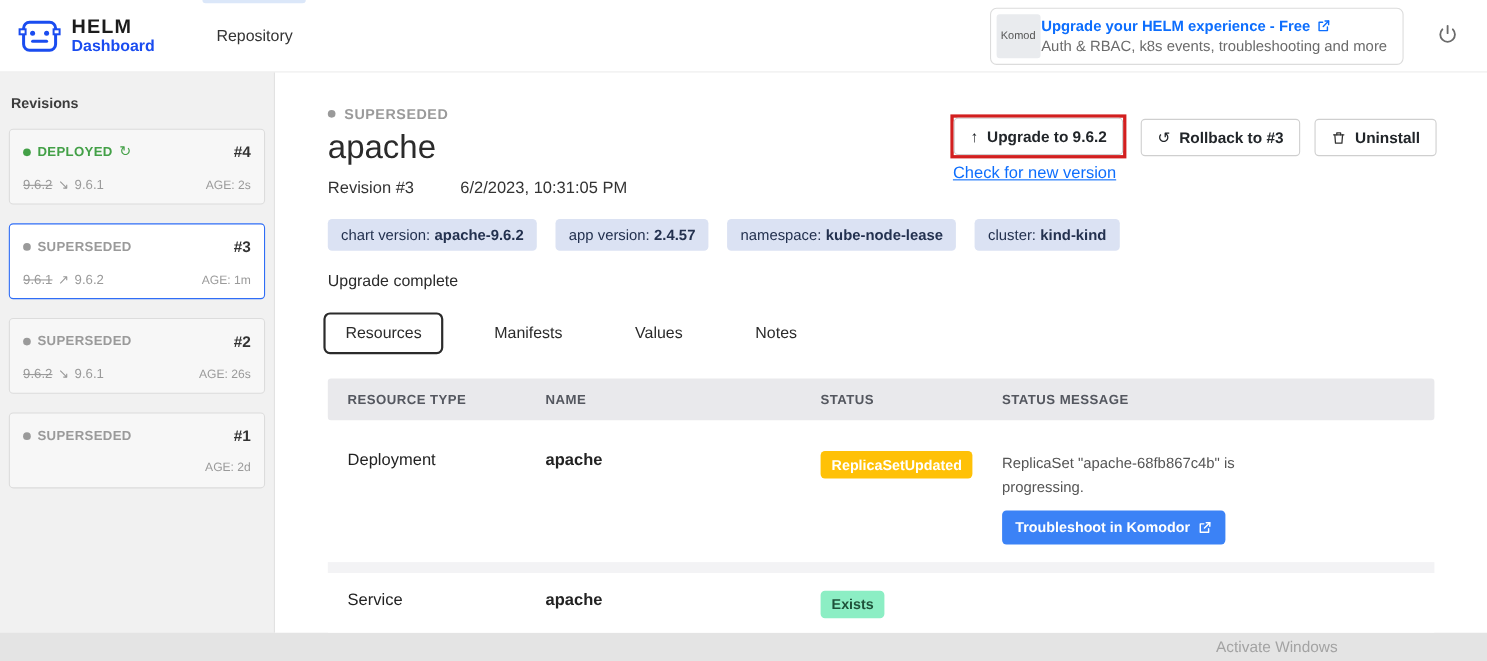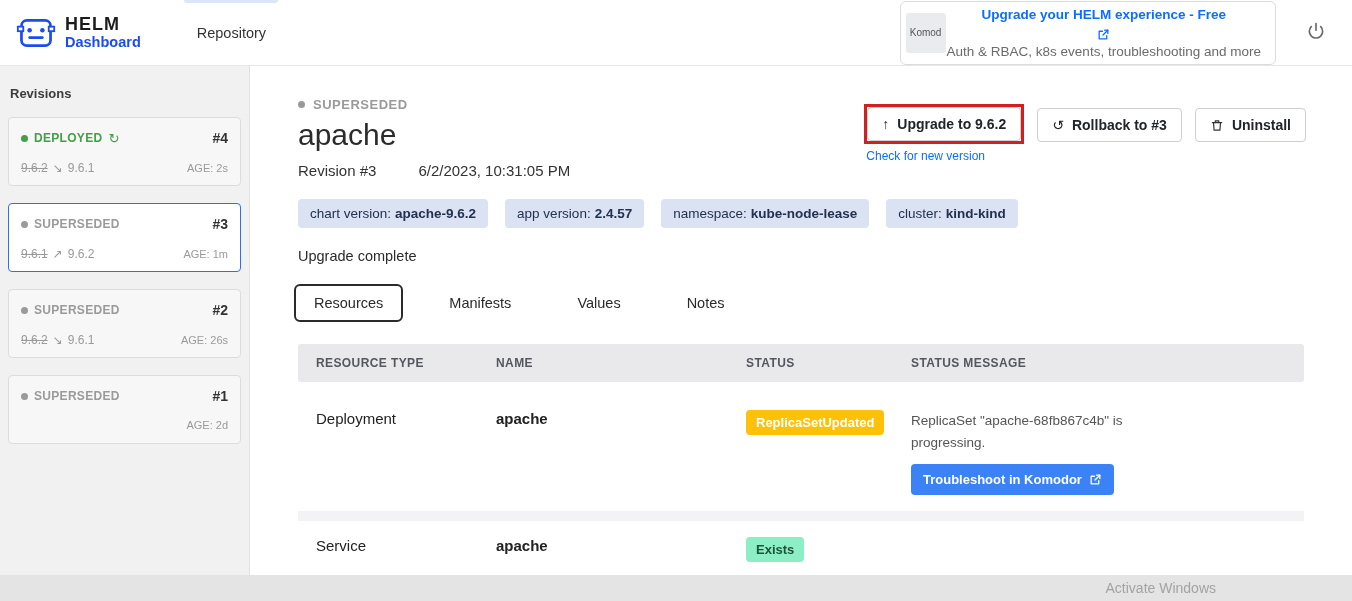--- a/index.html
+++ b/index.html
@@ -13,21 +13,21 @@
   .logo { display:flex; align-items:center; gap:9px; cursor:pointer; }
   .logo-title { font-size:18px; font-weight:bold; color:#1c1c1c; letter-spacing:1px; line-height:1.05; }
   .logo-subtitle { font-size:14.5px; font-weight:bold; color:#1a4cf0; }
   .nav { display:flex; align-items:center; margin-left:36px; gap:12px;flex-direction:column; }
   .nav-item { font-size:14.5px; color:#333; padding:10px 20px; border-radius:3px; cursor:pointer; text-decoration:none; display:inline-flex; align-items:center; gap:7px; }
   .nav-item.active { background:#dbe7f9; color:#1660f0; }
   .caret { font-size:11px; color:#333; }
   .spacer { flex:1; }
   .promo { display:flex; align-items:center; gap:1px; border:1px solid #dcdcdc; border-radius:6px; padding:5px 14px 5px 5px; cursor:pointer; text-decoration:none; }
   .promo-thumb { width:40px; height:40px; background:#e9ebee; border-radius:3px; display:flex; align-items:center; justify-content:center; font-size:10px; color:#555; overflow:hidden; flex-shrink:0; }
-  .promo-title { font-size:13.5px; font-weight:bold; color:#0d6efd; display:flex; align-items:center; gap:6px;flex-direction:column; }
+  .promo-title { font-size:13.5px; font-weight:bold; color:#0d6efd; display:flex; align-items:center; gap:6px; }
   .promo-subtitle { font-size:13.5px; color:#6b6b6b; margin-top:3px; }
   .power-btn { background:none; border:none; cursor:pointer; padding:6px; margin-left:24px; margin-right:6px; }
 
   
   .body-row { flex:1; display:flex; min-height:0; }
   .sidebar { width:250px; background:#f1f1f1; border-right:1px solid #e2e2e2; padding:14px 8px; flex-shrink:0; }
   .sidebar-title { font-size:13px; font-weight:bold; color:#3c3c3c; margin:6px 0 16px 2px; }
   .rev-card { background:#f7f7f7; border:1px solid #dcdcdc; border-radius:4px; padding:12px 12px 10px; margin-bottom:17px; cursor:pointer; }
   .rev-card.selected { background:#ffffff; border:1px solid #2f6df6; }
   .rev-top { display:flex; justify-content:space-between; align-items:center; }
@@ -45,21 +45,21 @@
   
   .main { flex:1; background:#fff; position:relative; padding:28px 48px 0; overflow:hidden; }
   .release-status { font-size:13px; font-weight:bold; color:#9a9a9a; letter-spacing:.5px; display:inline-flex; align-items:center; gap:8px; }
   .release-title { font-size:30px; font-weight:500; color:#2b2b2b; margin-top:6px; }
   .revision-line { margin-top:10px; font-size:15px; color:#333; display:flex; gap:42px; }
   .actions { position:absolute; top:42px; right:46px; display:flex; gap:13px; align-items:flex-start; }
   .btn { display:inline-flex; align-items:center; gap:8px; height:34px; padding:0 14px; background:#fff; border:1px solid #cfcfcf; border-radius:4px; font-size:14px; font-weight:600; color:#212529; cursor:pointer; font-family:inherit; white-space:nowrap; }
   .btn .ico { font-size:14px; font-weight:normal; }
   .red-box { border:3px solid #d21f1f; display:inline-block; }
   .upgrade-group { margin-top:-4px; display:flex; flex-direction:column; align-items:flex-start; }
-  .check-link { display:inline-block; margin-top:5px; margin-left:2px; font-size:12px; color:#0d6efd; cursor:pointer; }
+  .check-link { display:inline-block; margin-top:5px; margin-left:2px; font-size:15px; color:#0d6efd; text-decoration:underline; cursor:pointer; }
 
   .badges { display:flex; gap:17px; margin-top:20px; }
   .badge { background:#dbe2f3; color:#23314f; font-size:13.5px; padding:7px 12px; border-radius:4px; white-space:nowrap; }
   .badge .bval { font-weight:bold; margin-left:4px; }
   .upgrade-note { margin-top:20px; font-size:14.5px; color:#2b2b2b; }
 
   .tabs { display:flex; gap:26px; margin-top:20px; align-items:center; margin-left:-4px; }
   .tab { font-size:14.5px; color:#2b2b2b; padding:9px 18px; cursor:pointer; border:2px solid transparent; }
   .tab.active { border:2px solid #2b2b2b; border-radius:6px; }
 

